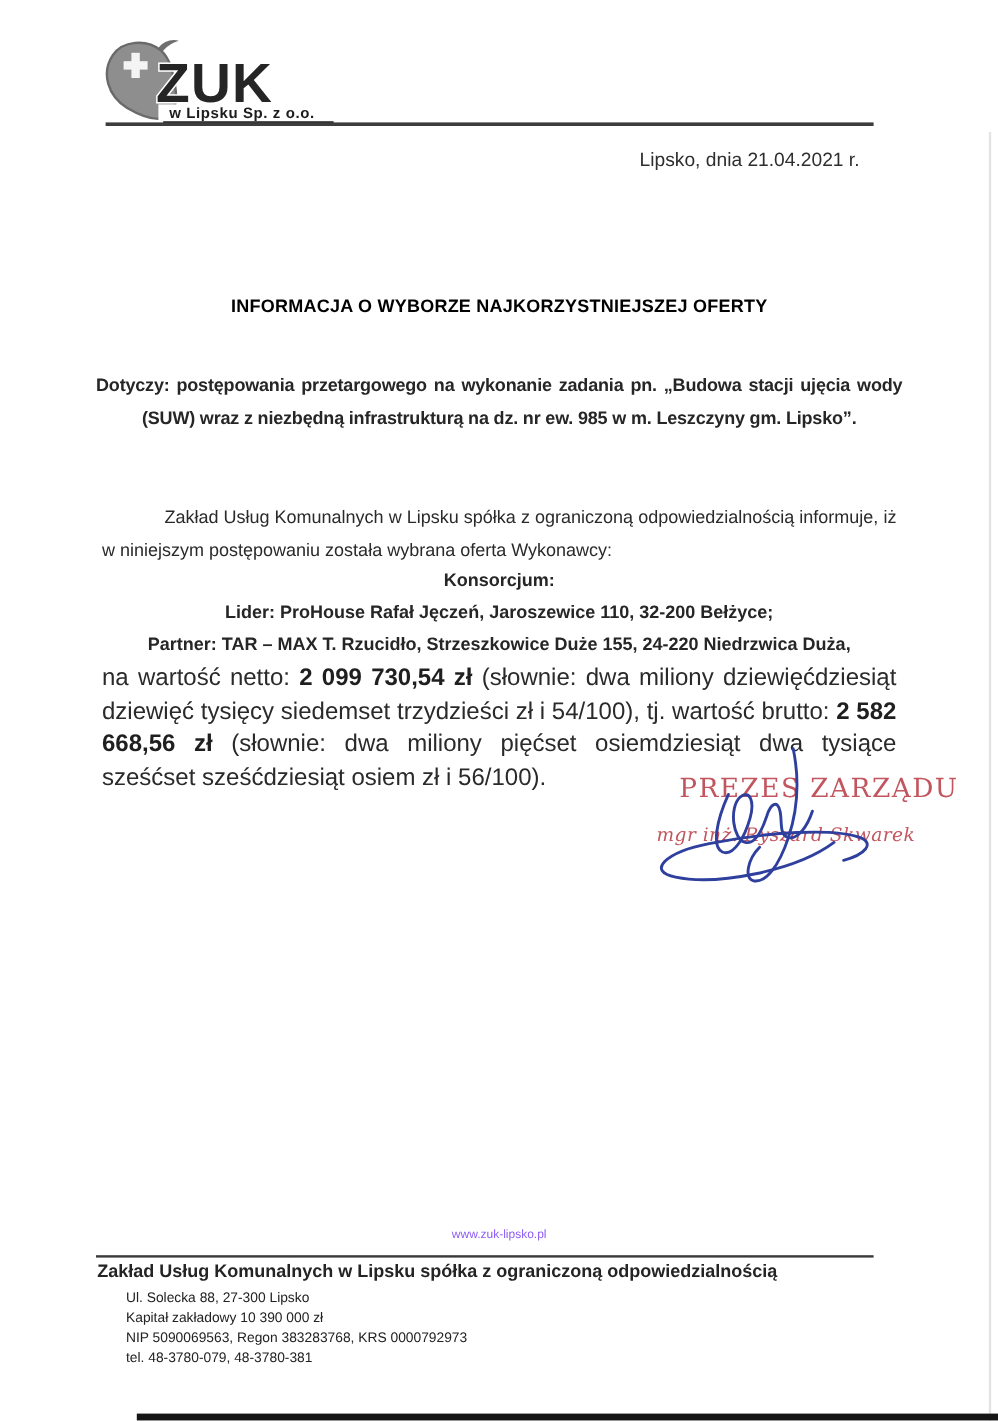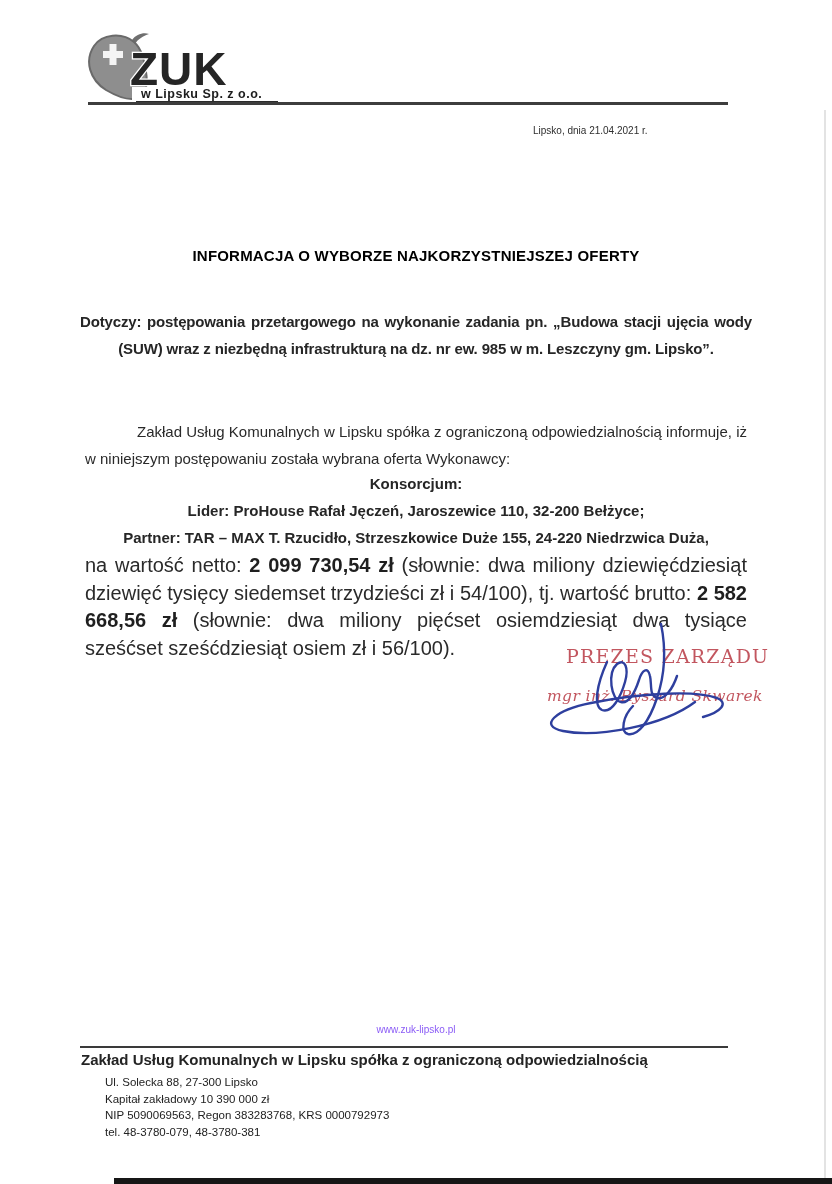--- a/index.html
+++ b/index.html
@@ -3,35 +3,35 @@
 <meta charset="utf-8">
 <style>
   html,body{margin:0;padding:0;background:#ffffff;}
   .page{
     position:relative;width:832px;height:1184px;background:#ffffff;overflow:hidden;
     font-family:"Liberation Sans",sans-serif;color:#2a2a2a;
   }
   
   .logo{position:absolute;left:86px;top:32px;width:260px;height:74px;}
   .head-rule{position:absolute;left:88px;top:102px;width:640px;height:3px;background:#3d3d3d;}
-  .date-line{position:absolute;left:533px;top:125px;font-size:10px;color:#2e2e2e;}
+  .date-line{position:absolute;left:533px;top:125px;font-size:16px;color:#2e2e2e;}
   
   .title{position:absolute;left:85px;top:247px;width:662px;text-align:center;
          font-size:15px;font-weight:bold;letter-spacing:.2px;color:#000000;}
   .subject{position:absolute;left:80px;top:308px;width:672px;font-size:15px;line-height:27px;
            font-weight:bold;text-align:justify;text-align-last:center;letter-spacing:-.15px;color:#262626;}
   .intro{position:absolute;left:85px;top:418px;width:662px;font-size:15px;line-height:27px;
          text-align:justify;text-indent:52px;color:#2a2a2a;}
   .consortium{position:absolute;left:85px;top:470px;width:662px;text-align:center;
               font-size:15px;line-height:27px;font-weight:bold;color:#262626;}
   .amounts{position:absolute;left:85px;top:552px;width:662px;font-size:20px;line-height:27.5px;
            text-align:justify;color:#2a2a2a;}
   .amounts b{color:#1f1f1f;}
   
-  .stamp-title{position:absolute;left:566px;top:645px;font-size:19px;letter-spacing:1.2px;
+  .stamp-title{position:absolute;left:566px;top:645px;font-size:22px;letter-spacing:1.2px;
                font-family:"DejaVu Serif",serif;}
   .stamp-name{position:absolute;left:547px;top:687px;font-size:15.5px;font-style:italic;
               letter-spacing:.4px;font-family:"DejaVu Serif",serif;}
   .sig-svg{position:absolute;left:535px;top:618px;width:260px;height:132px;}
   
   .edge-line{position:absolute;left:824px;top:110px;width:2px;height:1074px;background:#e3e3e3;}
   .bottom-bar{position:absolute;left:114px;right:0;bottom:0;height:6px;background:#161616;}
   
   .footer-www{position:absolute;left:85px;top:1024px;width:662px;text-align:center;font-size:10px;color:#8b5cf6;}
   .footer-rule{position:absolute;left:80px;top:1046px;width:648px;height:2px;background:#3a3a3a;}

